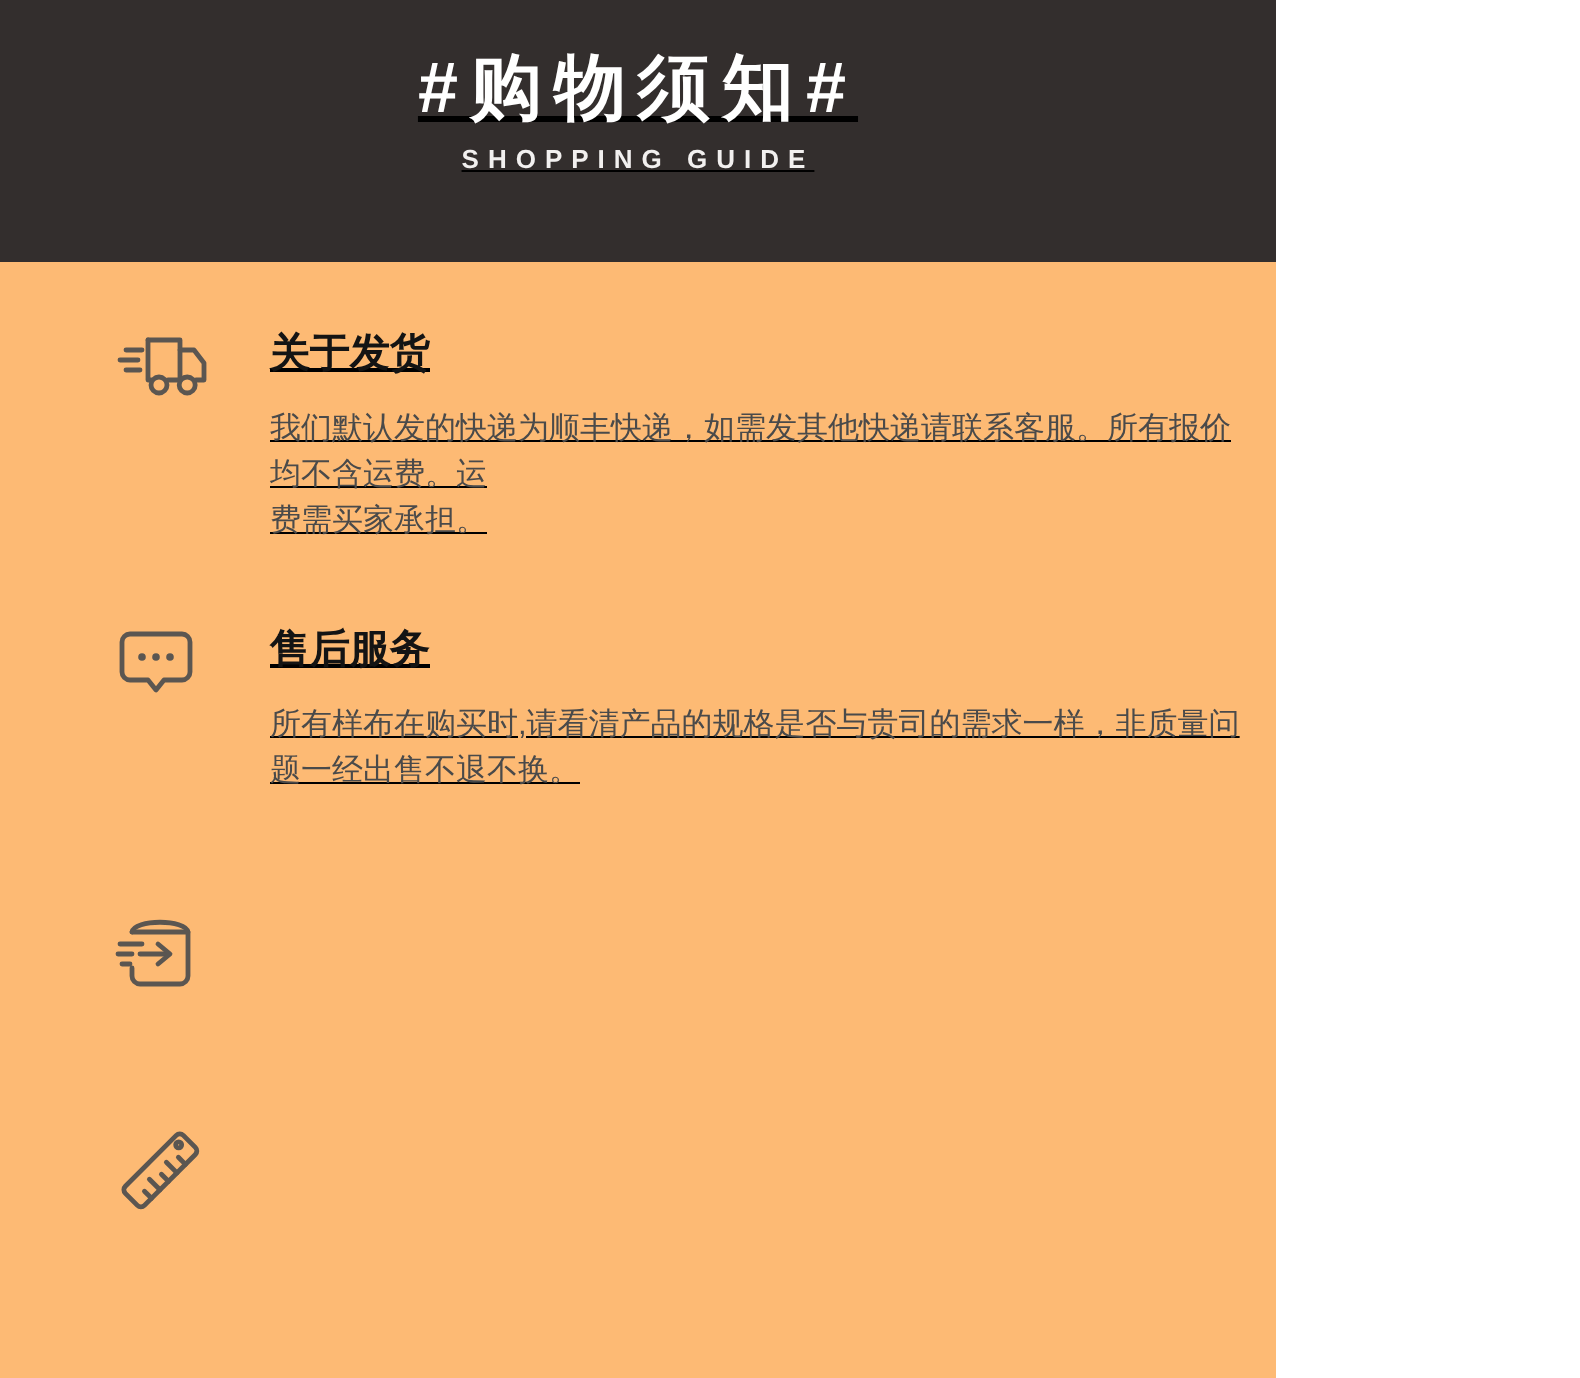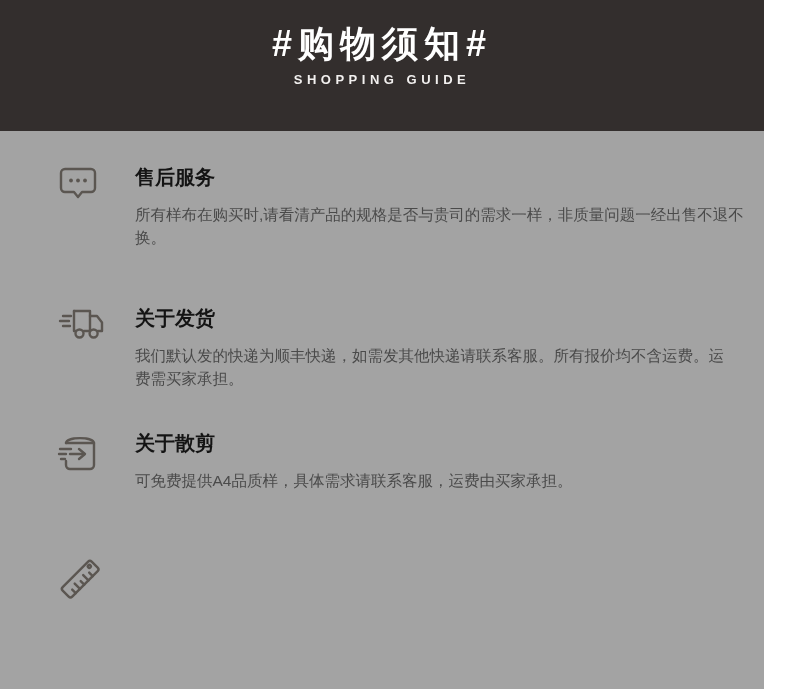--- a/index.html
+++ b/index.html
@@ -2,25 +2,26 @@
 <html><head>
 <meta charset="utf-8">
 <style>
   html, body {
     margin: 0;
     padding: 0;
     background: #ffffff;
   }
   .page {
     position: relative;
-    width: 764px;
+    width: 638px;
     height: 689px;
-    background: #a3a3a3;
+    background: #fdba74;
     overflow: hidden;
     font-family: "Liberation Sans", sans-serif;
+    text-decoration: underline;
   }
   
   header.banner {
     width: 100%;
     height: 131px;
     background: #332e2d;
     color: #ffffff;
     text-align: center;
     box-sizing: border-box;
     padding-top: 23px;
@@ -85,35 +86,20 @@
 
 <div class="page">
 
   <header class="banner">
     <div class="h-title">#购物须知#</div>
     <div class="h-sub">SHOPPING GUIDE</div>
   </header>
 
   <main class="sections">
 
-    <section class="row s2">
-      <div class="icon-col">
-        <svg width="42" height="40" viewBox="0 0 42 40" fill="none" stroke="#5b5651" stroke-width="2.4" stroke-linecap="round" stroke-linejoin="round">
-          <path d="M8 5 H34 a4 4 0 0 1 4 4 V24 a4 4 0 0 1 -4 4 H25 l-4 5 -4 -5 H8 a4 4 0 0 1 -4 -4 V9 a4 4 0 0 1 4 -4 Z"></path>
-          <circle cx="14" cy="16.5" r="1.9" fill="#5b5651" stroke="none"></circle>
-          <circle cx="21" cy="16.5" r="1.9" fill="#5b5651" stroke="none"></circle>
-          <circle cx="28" cy="16.5" r="1.9" fill="#5b5651" stroke="none"></circle>
-        </svg>
-      </div>
-      <div class="content">
-        <h2 class="sec-title">售后服务</h2>
-        <p class="sec-body">所有样布在购买时,请看清产品的规格是否与贵司的需求一样，非质量问题一经出售不退不换。</p>
-      </div>
-    </section>
-
     <section class="row s1">
       <div class="icon-col">
         <svg width="50" height="40" viewBox="0 0 50 40" fill="none" stroke="#5b5651" stroke-width="2.4" stroke-linecap="round" stroke-linejoin="round">
           <path d="M17 6 H33 V26"></path>
           <path d="M17 6 V26 H18.5"></path>
           <path d="M33 11 H40 L45 17.5 V26 H41"></path>
           <path d="M27 26 H32.5"></path>
           <circle cx="22.5" cy="28.5" r="4"></circle>
           <circle cx="36.6" cy="28.5" r="4"></circle>
           <path d="M6 11 H14"></path>
@@ -121,35 +107,46 @@
           <path d="M6 21 H13"></path>
         </svg>
       </div>
       <div class="content">
         <h2 class="sec-title">关于发货</h2>
         <p class="sec-body">我们默认发的快递为顺丰快递，如需发其他快递请联系客服。所有报价均不含运费。运
 费需买家承担。</p>
       </div>
     </section>
 
+    <section class="row s2">
+      <div class="icon-col">
+        <svg width="42" height="40" viewBox="0 0 42 40" fill="none" stroke="#5b5651" stroke-width="2.4" stroke-linecap="round" stroke-linejoin="round">
+          <path d="M8 5 H34 a4 4 0 0 1 4 4 V24 a4 4 0 0 1 -4 4 H25 l-4 5 -4 -5 H8 a4 4 0 0 1 -4 -4 V9 a4 4 0 0 1 4 -4 Z"></path>
+          <circle cx="14" cy="16.5" r="1.9" fill="#5b5651" stroke="none"></circle>
+          <circle cx="21" cy="16.5" r="1.9" fill="#5b5651" stroke="none"></circle>
+          <circle cx="28" cy="16.5" r="1.9" fill="#5b5651" stroke="none"></circle>
+        </svg>
+      </div>
+      <div class="content">
+        <h2 class="sec-title">售后服务</h2>
+        <p class="sec-body">所有样布在购买时,请看清产品的规格是否与贵司的需求一样，非质量问题一经出售不退不换。</p>
+      </div>
+    </section>
+
     <section class="row s3">
       <div class="icon-col">
         <svg width="46" height="45" viewBox="0 0 46 45" fill="none" stroke="#5b5651" stroke-width="2.4" stroke-linecap="round" stroke-linejoin="round">
           <path d="M9 13 C10 6.5 36 6.5 37 13"></path>
           <path d="M9 13 H37 V35 a4 4 0 0 1 -4 4 H13 a4 4 0 0 1 -4 -4 V31"></path>
           <path d="M3 19 H14"></path>
           <path d="M2 24 H9"></path>
           <path d="M4 29 H8"></path>
           <path d="M13 24 H27"></path>
           <path d="M22 19 l6 5 -6 5"></path>
         </svg>
-      </div>
-      <div class="content">
-        <h2 class="sec-title">关于散剪</h2>
-        <p class="sec-body">可免费提供A4品质样，具体需求请联系客服，运费由买家承担。</p>
       </div>
     </section>
 
     <section class="row s4">
       <div class="icon-col">
         <svg width="46" height="46" viewBox="0 0 46 46" fill="none" stroke="#5b5651" stroke-width="2.4" stroke-linecap="round" stroke-linejoin="round">
           <g transform="rotate(-45 23 23)">
             <rect x="2.5" y="16.5" width="41" height="13.5" rx="2.5"></rect>
             <path d="M10 30 v-5"></path>
             <path d="M16 30 v-7.5"></path>

